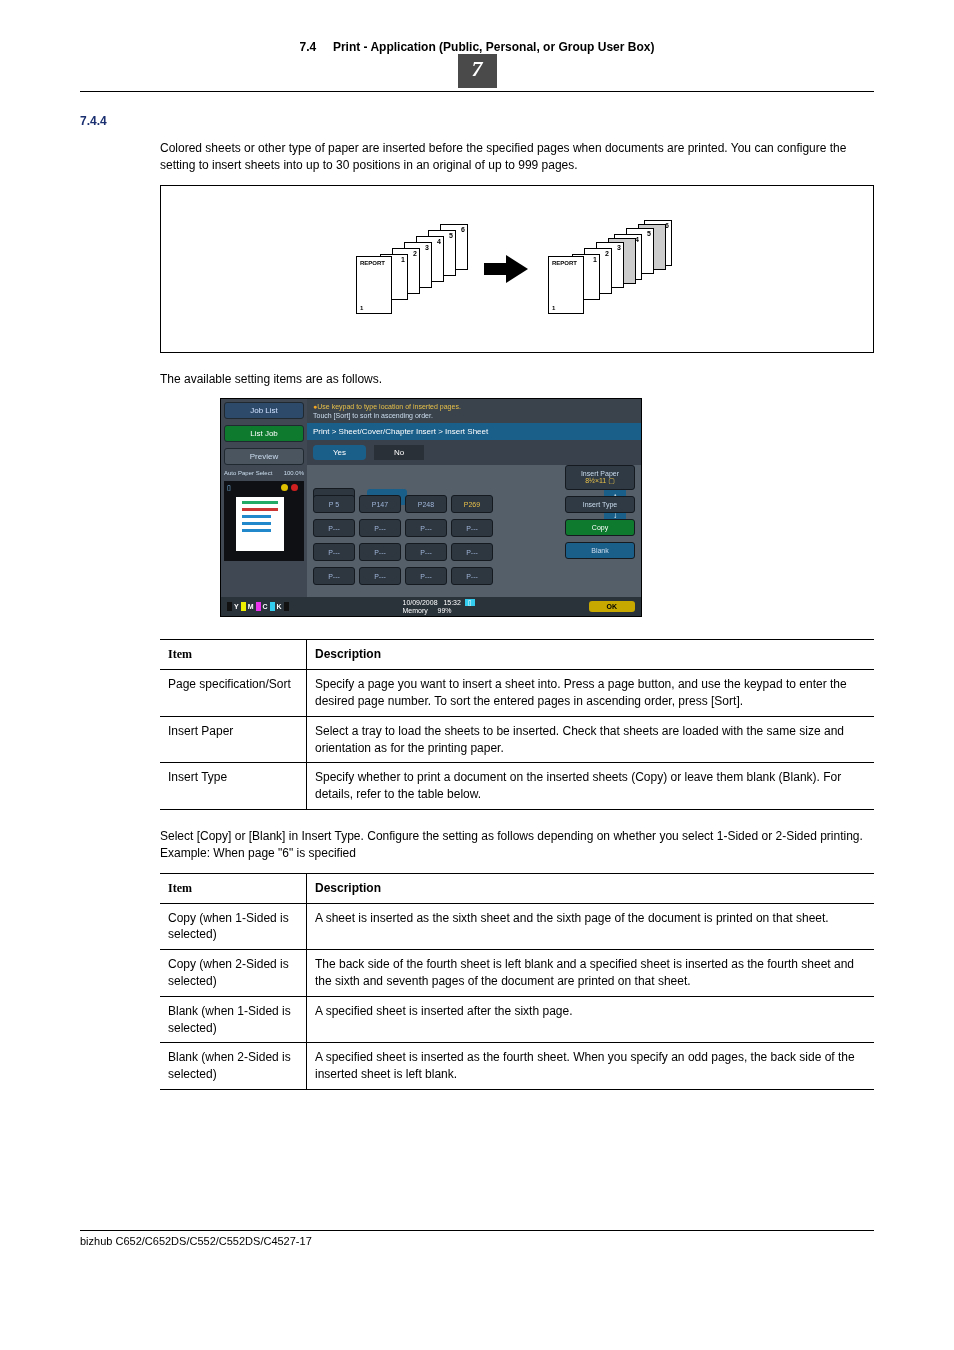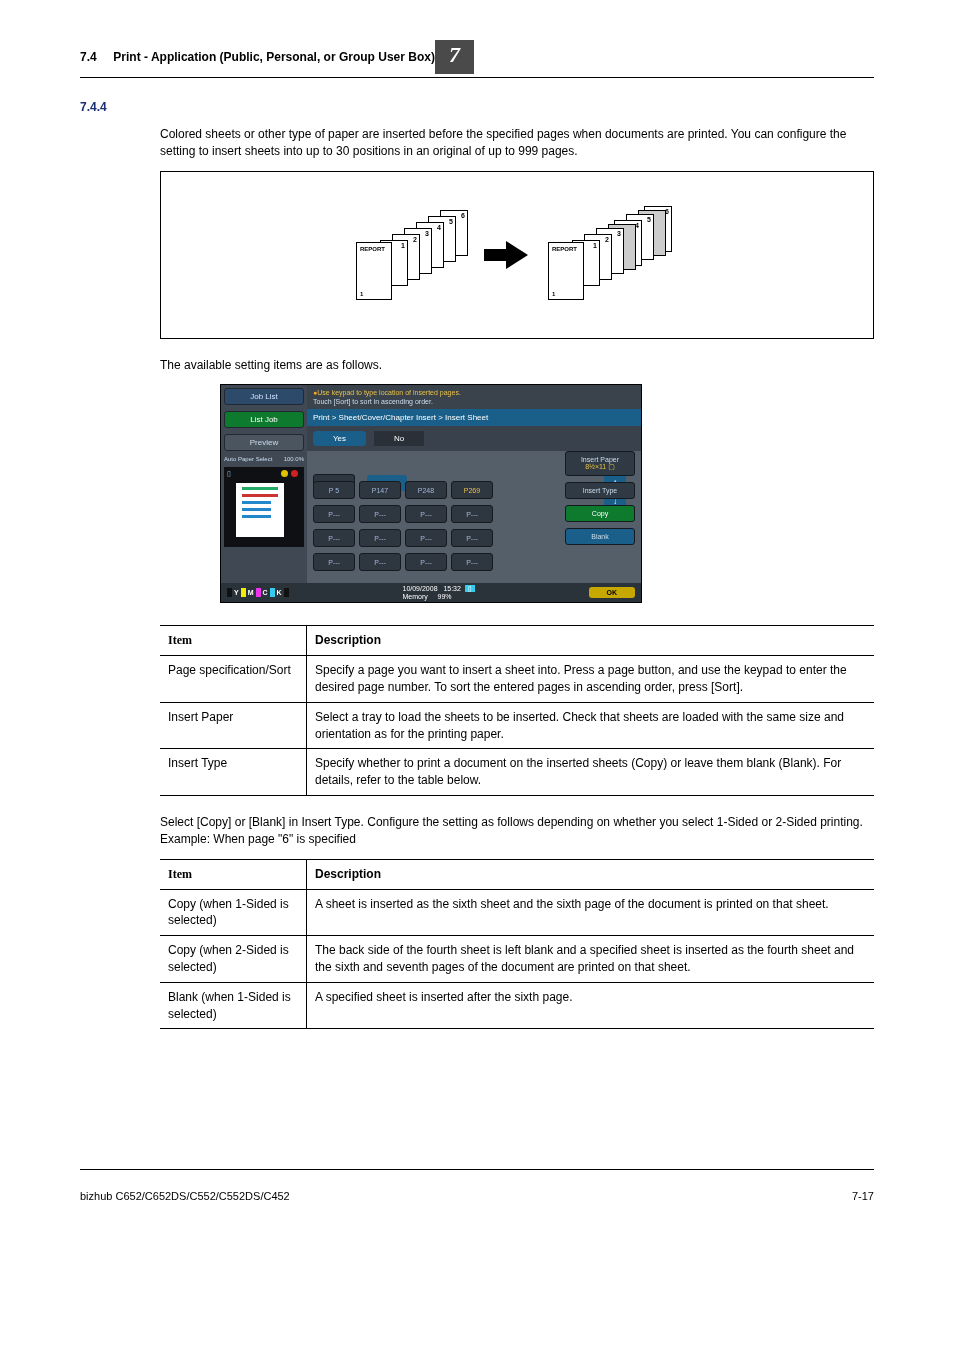--- a/index.html
+++ b/index.html
@@ -7,23 +7,24 @@
     padding: 40px 80px;
     font-family: Arial, Helvetica, sans-serif;
     font-size: 12px;
     color: #000;
     background: #fff;
     width: 954px;
     box-sizing: border-box;
   }
   .header-row {
     display: flex;
-    justify-content: flex-start;
+    justify-content: flex-end;
     align-items: center;
     padding-bottom: 3px;
+    flex-direction: column;
   }
   .header-row .left {
     font-weight: bold;
     font-size: 12px;
   }
   .chapter-badge {
     background: #4a4a4a;
     color: #fff;
     font-weight: bold;
     font-style: italic;
@@ -228,25 +229,25 @@
   table.desc th {
     border-top: 1px solid #000;
     font-weight: bold;
   }
   table.desc .c1 { width: 130px; font-family: Liberation Serif, serif;}
   table.desc tr:last-child td{border-bottom:1px solid #000;}
   .vline th:first-child, .vline td:first-child{ border-right:1px solid #000;}
 
   .footer-row{
     display:flex;
-    justify-content:space-between;
+    justify-content:flex-start;
     font-size:11px;
     margin-top:140px;
     border-top:1px solid #000;
-    padding-top:20px;
+    padding-top:4px;
   }
 </style>
 </head>
 <body>
 
 <div class="header-row">
   <div class="left">
     <span>7.4</span>
     &nbsp;&nbsp;&nbsp;
     <span>Print - Application (Public, Personal, or Group User Box)</span>
@@ -437,19 +438,23 @@
     <td>A sheet is inserted as the sixth sheet and the sixth page of the document is printed on that sheet.</td>
   </tr>
   <tr>
     <td>Copy (when 2-Sided is selected)</td>
     <td>The back side of the fourth sheet is left blank and a specified sheet is inserted as the fourth sheet and the sixth and seventh pages of the document are printed on that sheet.</td>
   </tr>
   <tr>
     <td>Blank (when 1-Sided is selected)</td>
     <td>A specified sheet is inserted after the sixth page.</td>
   </tr>
+  <tr>
+    <td>Blank (when 2-Sided is selected)</td>
+    <td>A specified sheet is inserted as the fourth sheet. When you specify an odd pages, the back side of the inserted sheet is left blank.</td>
+  </tr>
 </tbody>
   </table>
 
 <div class="footer-row">
   <span>bizhub C652/C652DS/C552/C552DS/C452</span>
   <span>7-17</span>
 </div>
 
 </body></html>

